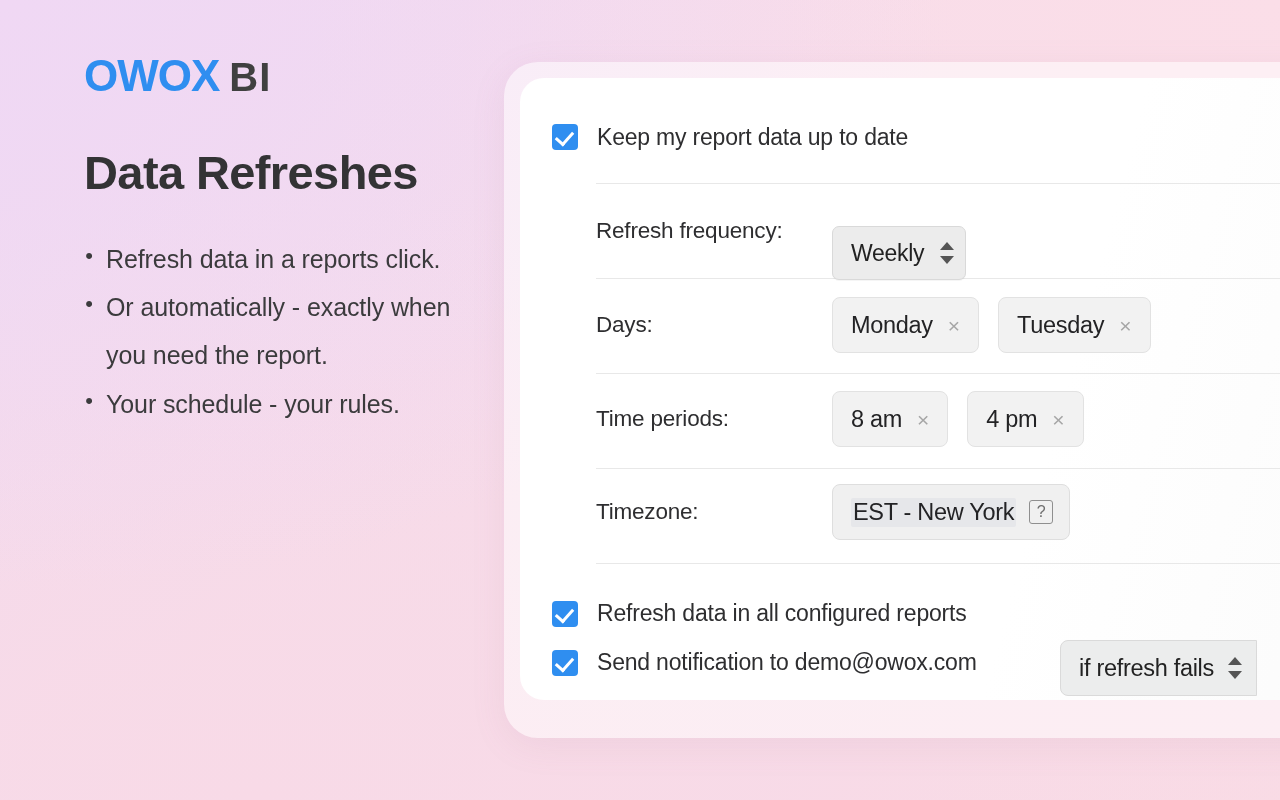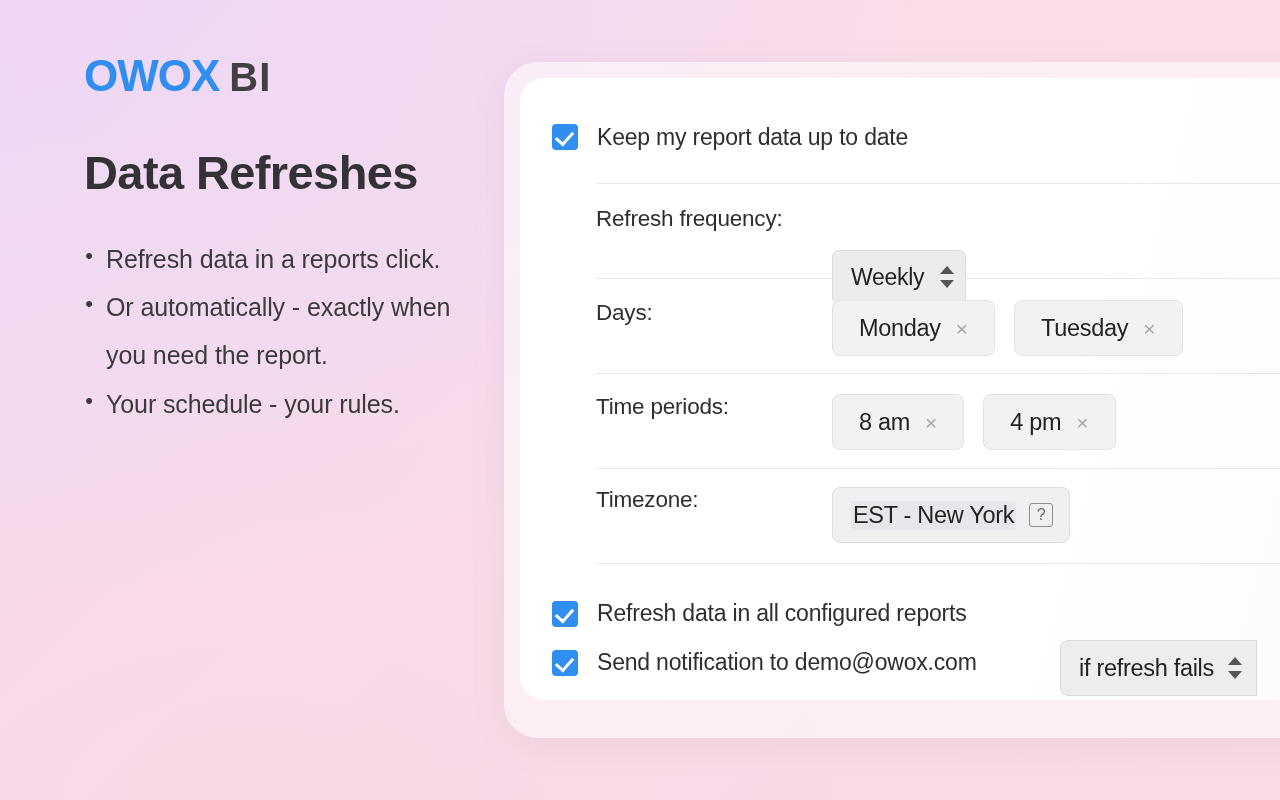--- a/index.html
+++ b/index.html
@@ -71,21 +71,21 @@
     content:""; position:absolute; left:7px; top:4px;
     width:8px; height:14px; border:solid #fff;
     border-width:0 3px 3px 0; transform:rotate(42deg);
   }
   .cbx-label { font-size:23px; color:#2e2e30; letter-spacing:-0.2px; }
 
   
   .sep { position:absolute; left:76px; right:0; height:1px; background:#e8e8e8; }
 
   
-  .frow { position:absolute; left:76px; display:flex; align-items:flex-start; }
+  .frow { position:absolute; left:76px; display:flex; align-items:center; }
   .flabel {
     font-size:22.5px; color:#2e2e30; letter-spacing:-0.2px;
     width:236px; flex:0 0 auto;
   }
   .fctrl { display:flex; align-items:center; gap:19px; }
 
   
   .select {
     display:flex; align-items:center; justify-content:space-between;
     background:#ececec; border:1px solid #d9d9d9; border-radius:7px;
@@ -99,21 +99,21 @@
     content:""; position:absolute; left:0;
     border-left:7px solid transparent; border-right:7px solid transparent;
   }
   .stepper::before { top:2px;    border-bottom:8px solid #555; }
   .stepper::after  { bottom:2px; border-top:8px solid #555; }
 
   
   .chip {
     display:flex; align-items:center; gap:15px;
     background:#f2f2f2; border:1px solid #e2e2e2; border-radius:8px;
-    height:56px; padding:0 26px;
+    height:56px; padding:0 18px;
   }
   .chip-text { font-size:23.5px; color:#232325; letter-spacing:-0.3px; }
   .chip-x {
     font-size:21px; color:#a6a6a6; line-height:1; font-weight:400;
     cursor:pointer;
   }
 
   
   .tz {
     display:flex; align-items:center; gap:13px;

